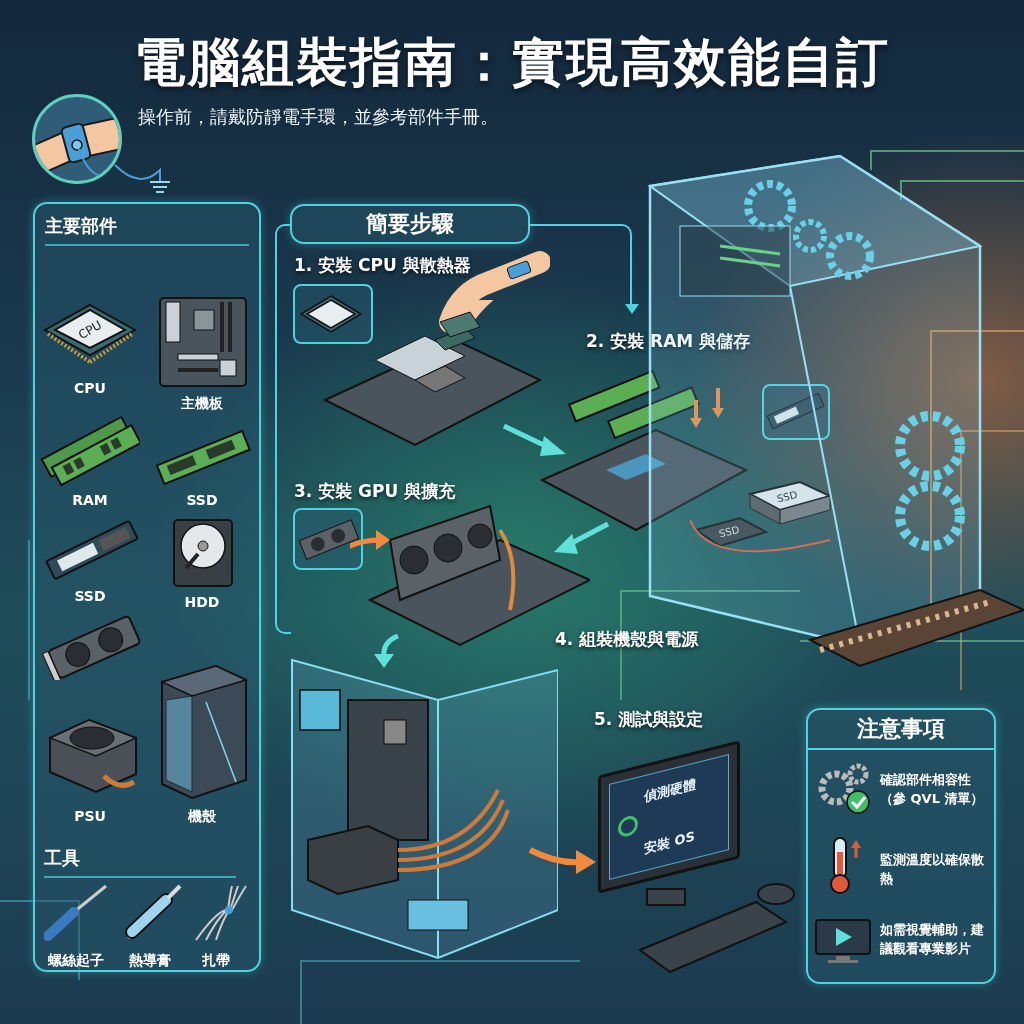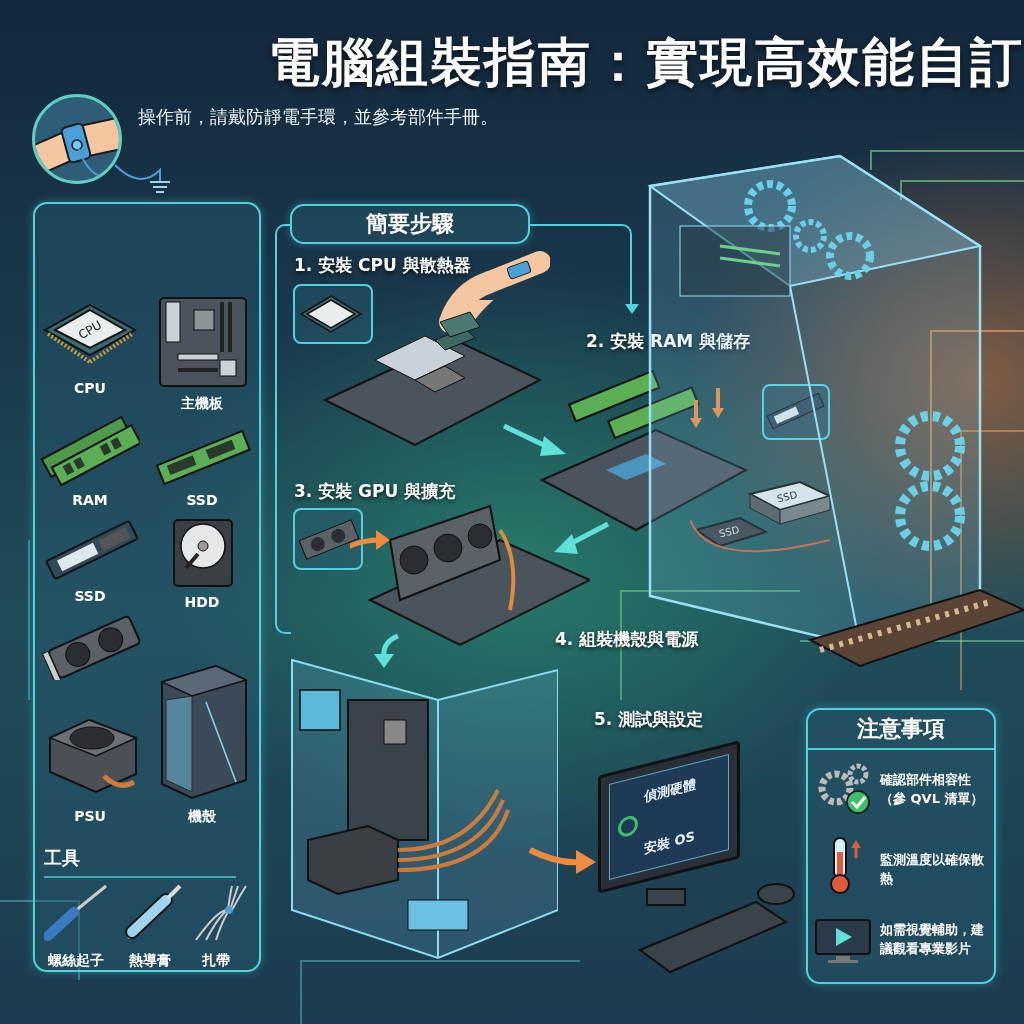--- a/index.html
+++ b/index.html
@@ -8,21 +8,21 @@
     font-family: "DejaVu Sans", "Liberation Sans", sans-serif;
     color: #ffffff;
     position: relative;
     background:
       radial-gradient(ellipse 420px 360px at 980px 380px, rgba(214,120,60,0.55), rgba(214,120,60,0) 70%),
       radial-gradient(ellipse 520px 420px at 520px 560px, rgba(46,160,120,0.55), rgba(46,160,120,0) 70%),
       linear-gradient(180deg, #14283c 0%, #1a3a4e 35%, #1f4d5a 60%, #1c3b50 100%);
   }
   .abs { position: absolute; }
   .title {
-    left: 0; top: 28px; width: 1024px; text-align: right;
+    left: 0; top: 28px; width: 1024px; text-align: center;
     font-size: 52px; font-weight: bold; letter-spacing: 2px;
     text-shadow: 0 3px 6px rgba(0,0,0,0.6);
   }
   .intro {
     left: 138px; top: 104px; width: 800px;
     font-size: 18px; line-height: 26px; color: #eef5f8;
   }
   .wrist {
     left: 32px; top: 94px; width: 90px; height: 90px; border-radius: 50%;
     border: 3px solid #5fd0c0; background: #2f5d77; overflow: hidden;
@@ -74,20 +74,21 @@
   <line x1="40" y1="22" x2="60" y2="22" stroke="#9ed8ee" stroke-width="2"></line>
   <line x1="43" y1="27" x2="57" y2="27" stroke="#9ed8ee" stroke-width="2"></line>
   <line x1="46" y1="32" x2="54" y2="32" stroke="#9ed8ee" stroke-width="2"></line>
 </svg>
 
 <div class="abs intro">
   <div>操作前，請戴防靜電手環，並參考部件手冊。</div>
 </div>
 
 <div class="abs panel" style="left:33px;top:202px;width:228px;height:770px;">
+  <div class="sub-head" style="margin:10px 10px 0 10px;">主要部件</div>
 </div>
 
 <svg class="abs" style="left:40px;top:300px;" width="100" height="70">
   <polygon points="50,5 95,30 50,55 5,30" fill="#3a6a72" stroke="#111" stroke-width="2"></polygon>
   <polygon points="50,10 85,30 50,48 15,30" fill="#e8eef0" stroke="#111" stroke-width="2"></polygon>
   <line x1="8" y1="34" x2="50" y2="62" stroke="#c89a3a" stroke-width="4" stroke-dasharray="2 2"></line>
   <line x1="50" y1="62" x2="92" y2="34" stroke="#c89a3a" stroke-width="4" stroke-dasharray="2 2"></line>
   <text x="50" y="34" font-size="12" text-anchor="middle" fill="#222" transform="rotate(-30 50 30)">CPU</text>
 </svg>
 <div class="abs part-label" style="left:50px;top:380px;">CPU</div>

